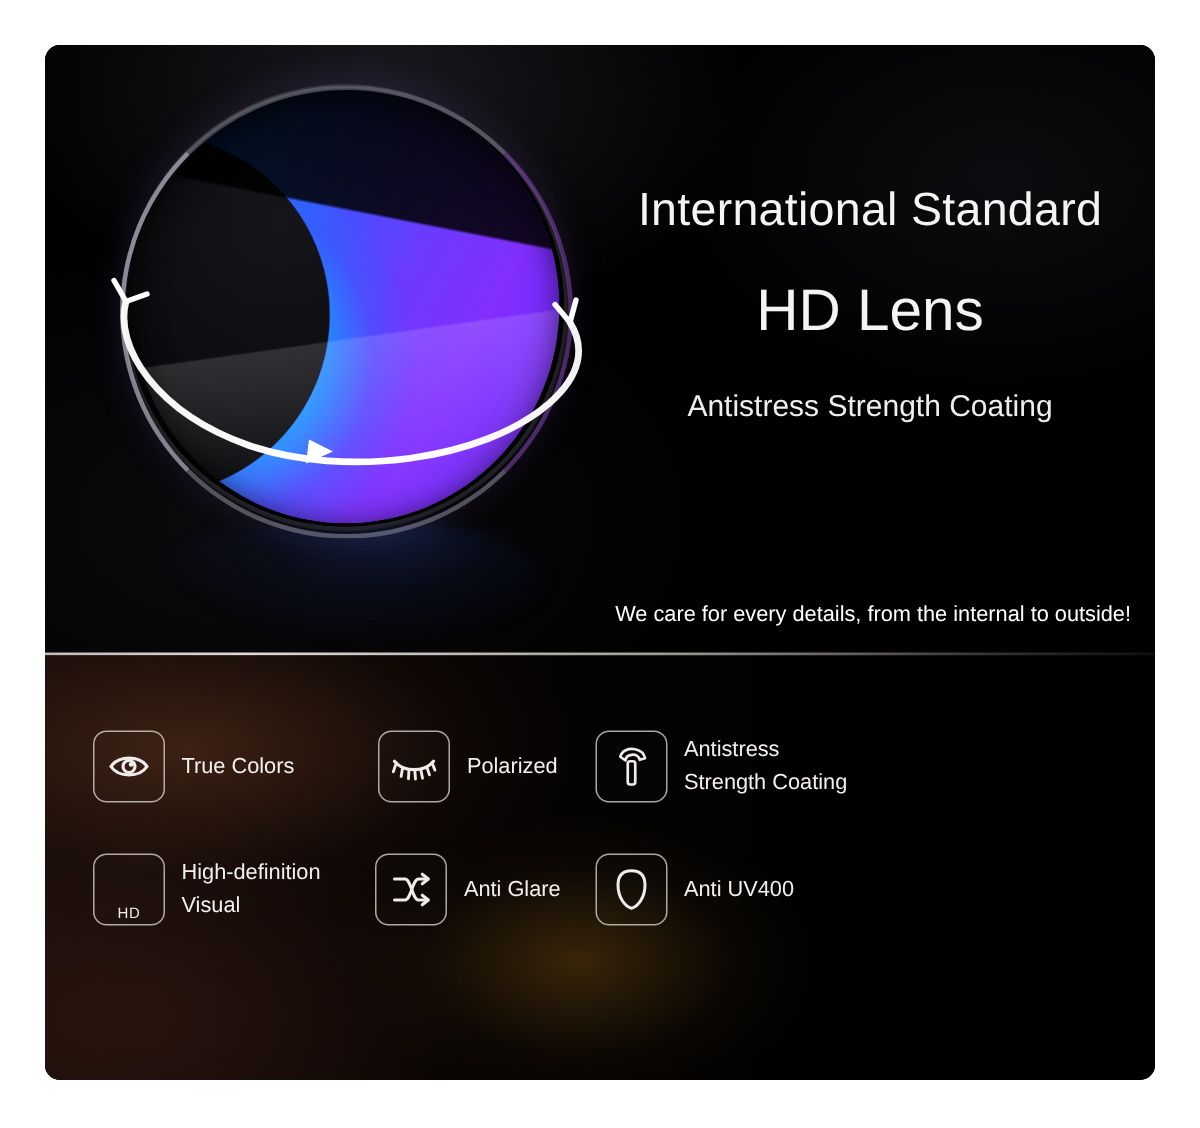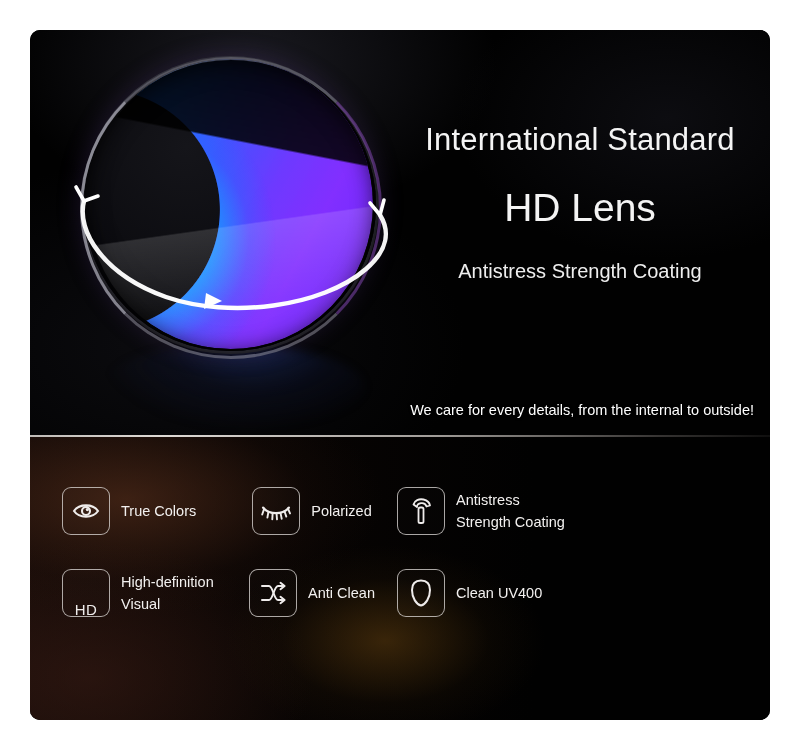--- a/index.html
+++ b/index.html
@@ -259,21 +259,21 @@
     height: 46px;
     flex: 0 0 46px;
     border: 1.5px solid rgba(218,214,212,0.78);
     border-radius: 9px;
     display: flex;
     align-items: center;
     justify-content: center;
     background: rgba(255,255,255,0.012);
   }
   .feat-icon .hd-text {
-    font-size: 15px;
+    font-size: 10px;
     color: #efeceb;
     letter-spacing: 0.5px;
     margin-top: 32px;
   }
   .feat-label {
     margin-left: 11px;
     font-size: 14.5px;
     line-height: 1.55;
     color: #f2f0ef;
     max-width: 120px;
@@ -381,31 +381,31 @@
 
           <div class="feat c2">
             <div class="feat-icon">
               <svg width="28" height="24" viewBox="0 0 28 24">
                 <path d="M3 5 L 10 5 C 14 5, 15 19, 19 19 L 25 19" fill="none" stroke="#efeceb" stroke-width="2" stroke-linecap="round"></path>
                 <path d="M3 19 L 10 19 C 14 19, 15 5, 19 5 L 25 5" fill="none" stroke="#efeceb" stroke-width="2" stroke-linecap="round"></path>
                 <path d="M21.5 1.8 L 25.6 5 L 21.5 8.2" fill="none" stroke="#efeceb" stroke-width="2" stroke-linecap="round" stroke-linejoin="round"></path>
                 <path d="M21.5 15.8 L 25.6 19 L 21.5 22.2" fill="none" stroke="#efeceb" stroke-width="2" stroke-linecap="round" stroke-linejoin="round"></path>
               </svg>
             </div>
-            <div class="feat-label">Anti Clean</div>
+            <div class="feat-label">Anti Glare</div>
           </div>
 
 
           <div class="feat c4">
             <div class="feat-icon">
               <svg width="24" height="30" viewBox="0 0 24 30">
                 <path d="M12 2.5 C 17.5 2.5, 21 5, 21 12 C 21 20, 16.5 26.5, 12 27.5 C 7.5 26.5, 3 20, 3 12 C 3 5, 6.5 2.5, 12 2.5 Z" fill="none" stroke="#efeceb" stroke-width="2" stroke-linejoin="round"></path>
               </svg>
             </div>
-            <div class="feat-label">Clean UV400</div>
+            <div class="feat-label">Anti UV400</div>
           </div>
 
         </div>
 
       </div>
     </div>
 
   </div>
 </div>
 

